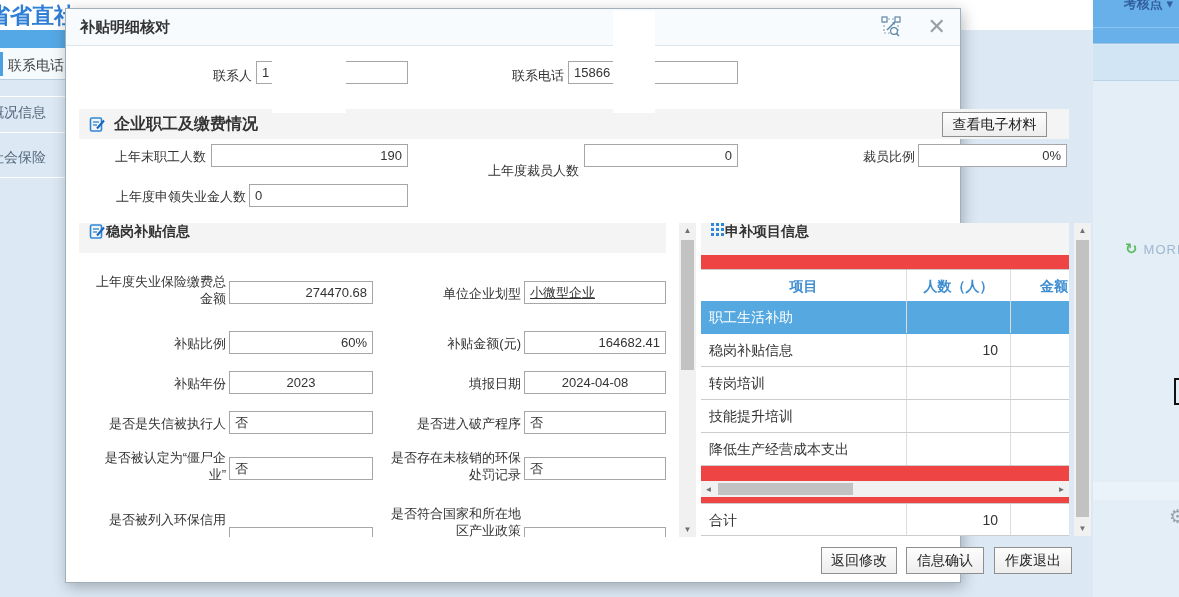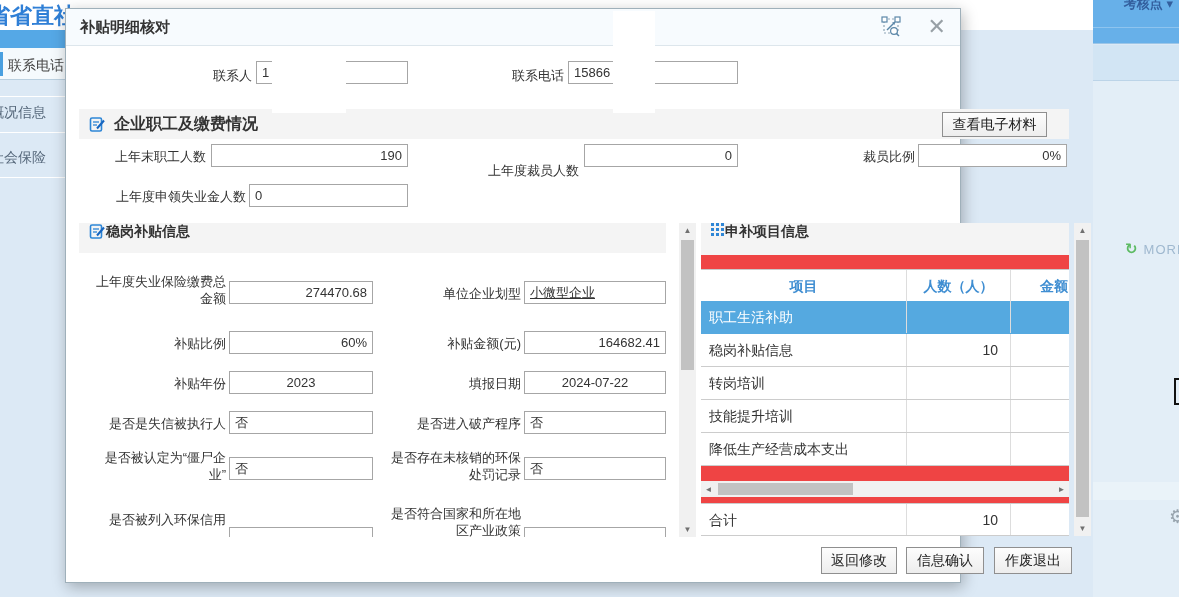--- a/index.html
+++ b/index.html
@@ -173,21 +173,21 @@
       </div>
 
     <div class="lb" style="left:10px;top:112px;width:137px">补贴比例</div>
     <div class="ipt r" style="left:150px;top:108px;width:144px">60%</div>
     <div class="lb" style="left:307px;top:112px;width:135px">补贴金额(元)</div>
     <div class="ipt r" style="left:445px;top:108px;width:142px">164682.41</div>
 
     <div class="lb" style="left:10px;top:152px;width:137px">补贴年份</div>
     <div class="ipt c" style="left:150px;top:148px;width:144px">2023</div>
     <div class="lb" style="left:307px;top:152px;width:135px">填报日期</div>
-    <div class="ipt c" style="left:445px;top:148px;width:142px">2024-07-22</div>
+    <div class="ipt c" style="left:445px;top:148px;width:142px">2024-04-08</div>
 
     <div class="lb" style="left:10px;top:192px;width:137px">是否是失信被执行人</div>
     <div class="ipt" style="left:150px;top:188px;width:144px">否</div>
     <div class="lb" style="left:307px;top:192px;width:135px">是否进入破产程序</div>
     <div class="ipt" style="left:445px;top:188px;width:142px">否</div>
 
     <div class="lb" style="left:10px;top:226px;width:137px">是否被认定为“僵尸企业”</div>
     <div class="ipt" style="left:150px;top:234px;width:144px">否</div>
     <div class="lb" style="left:307px;top:226px;width:135px">是否存在未核销的环保处罚记录</div>
     <div class="ipt" style="left:445px;top:234px;width:142px">否</div>

